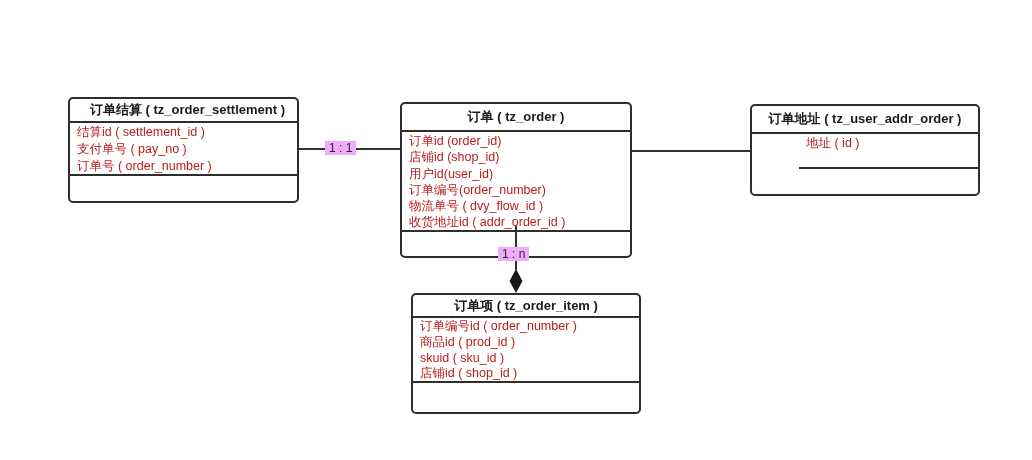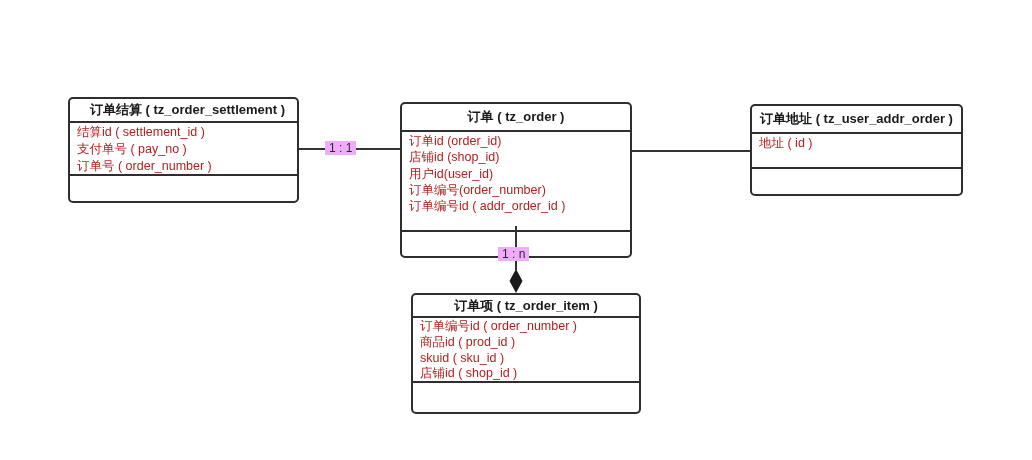--- a/index.html
+++ b/index.html
@@ -53,23 +53,23 @@
   #entity-settlement { left: 68px;  top: 97px;  width: 231px; height: 106px; }
   #entity-settlement .entity-header { height: 24px; padding-left: 8px; }
   #entity-settlement .entity-fields { height: 53px; }
   #entity-settlement .entity-field  { line-height: 17px; }
 
   #entity-order { left: 400px; top: 70px;  width: 232px; height: 156px; margin-top: 32px; }
   #entity-order .entity-header { height: 28px; }
   #entity-order .entity-fields { height: 100px; }
   #entity-order .entity-field  { line-height: 16.3px; }
 
-  #entity-addr { left: 750px; top: 104px; width: 213px; height: 92px; }
+  #entity-addr { left: 750px; top: 104px; width: 230px; height: 92px; }
   #entity-addr .entity-header { height: 28px; }
-  #entity-addr .entity-fields { height: 35px; }
+  #entity-addr .entity-fields { height: 35px; margin-left: 47px; }
   #entity-addr .entity-field  { line-height: 16.5px; }
 
   #entity-item { left: 401px; top: 293px; width: 230px; height: 121px; margin-left: 10px; }
   #entity-item .entity-header { height: 23px; }
   #entity-item .entity-fields { height: 65px; }
   #entity-item .entity-field  { line-height: 15.8px; }
 
   
   .conn {
     position: absolute;
@@ -114,21 +114,22 @@
     <div class="entity-footer"></div>
   </div>
 
   <div class="entity" id="entity-order">
     <div class="entity-header">订单 ( tz_order )</div>
     <div class="entity-fields">
       <div class="entity-field">订单id (order_id)</div>
       <div class="entity-field">店铺id (shop_id)</div>
       <div class="entity-field">用户id(user_id)</div>
       <div class="entity-field">订单编号(order_number)</div>
-      <div class="entity-field">订单编号id ( addr_order_id )</div>
+      <div class="entity-field">物流单号 ( dvy_flow_id )</div>
+      <div class="entity-field">收货地址id ( addr_order_id )</div>
     </div>
     <div class="entity-footer"></div>
   </div>
 
   <div class="entity" id="entity-addr">
     <div class="entity-header">订单地址 ( tz_user_addr_order )</div>
     <div class="entity-fields">
       <div class="entity-field">地址 ( id )</div>
     </div>
     <div class="entity-footer"></div>

